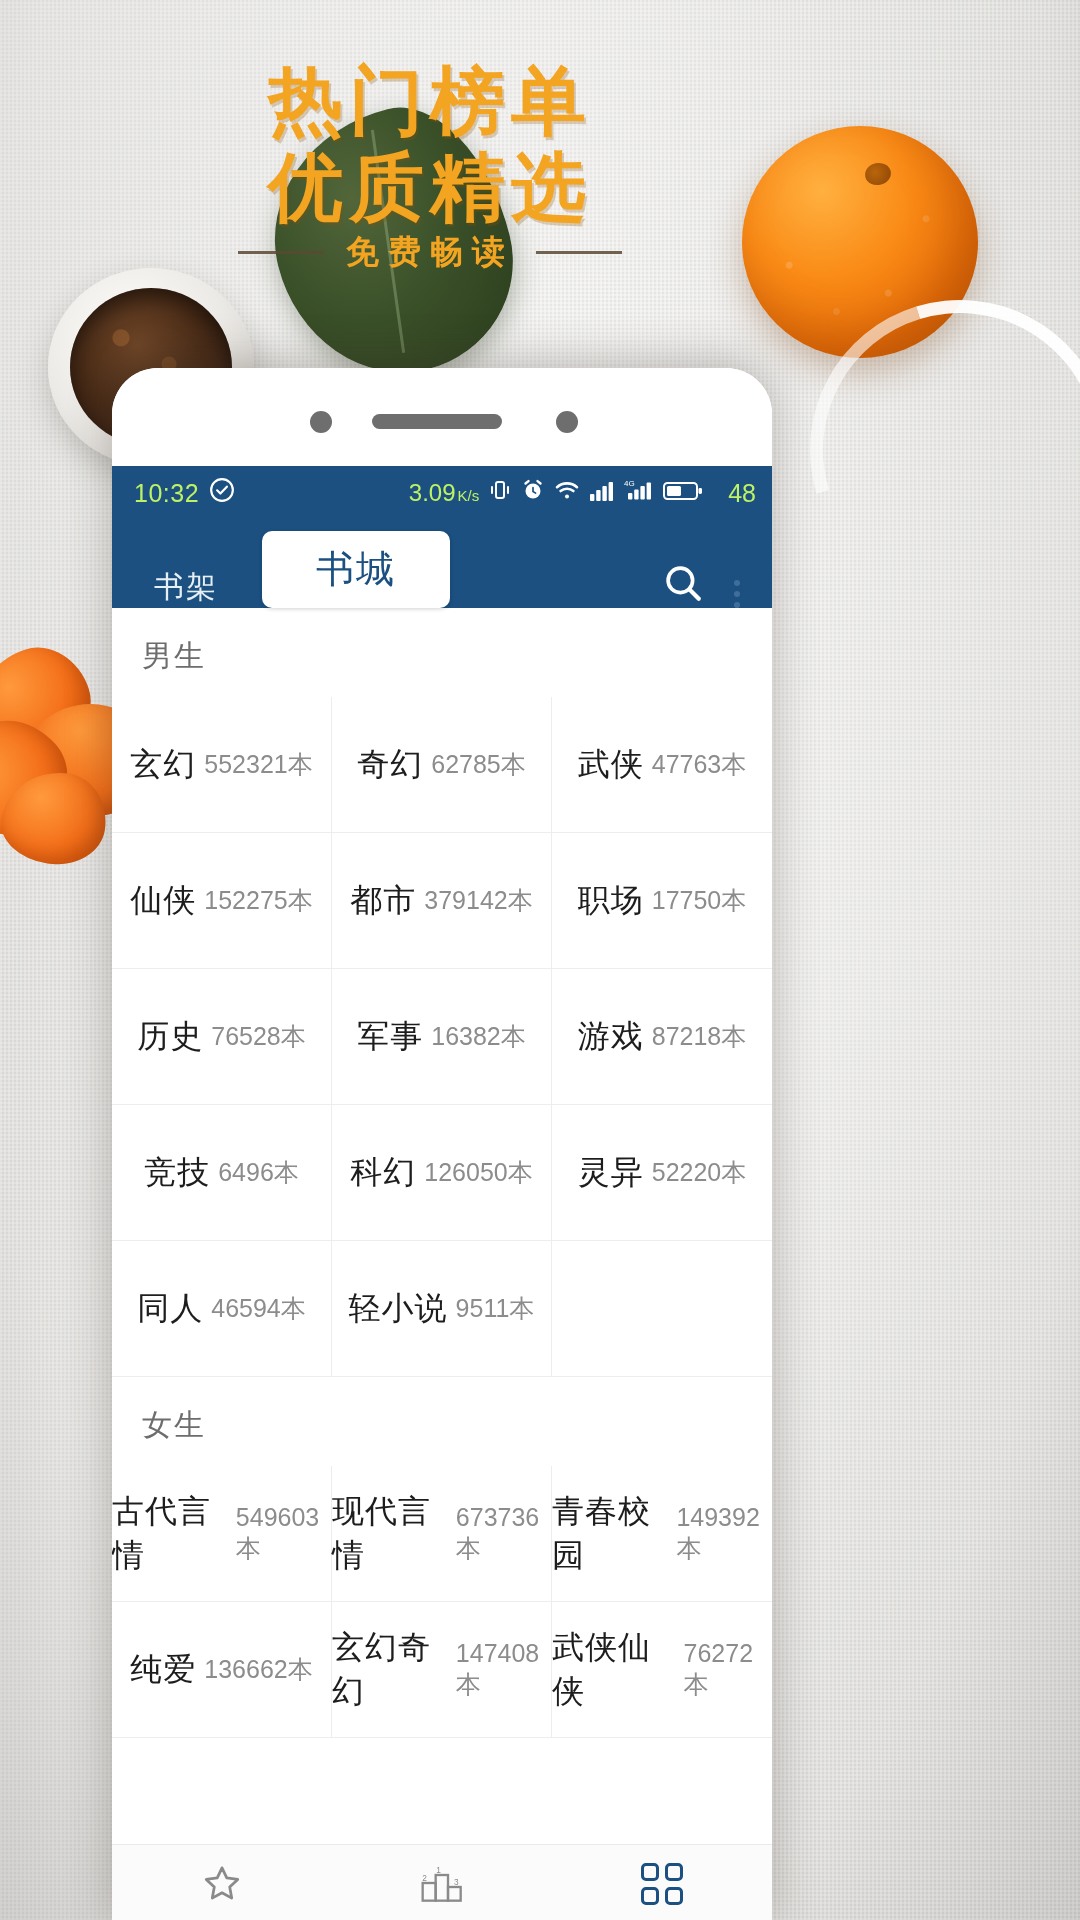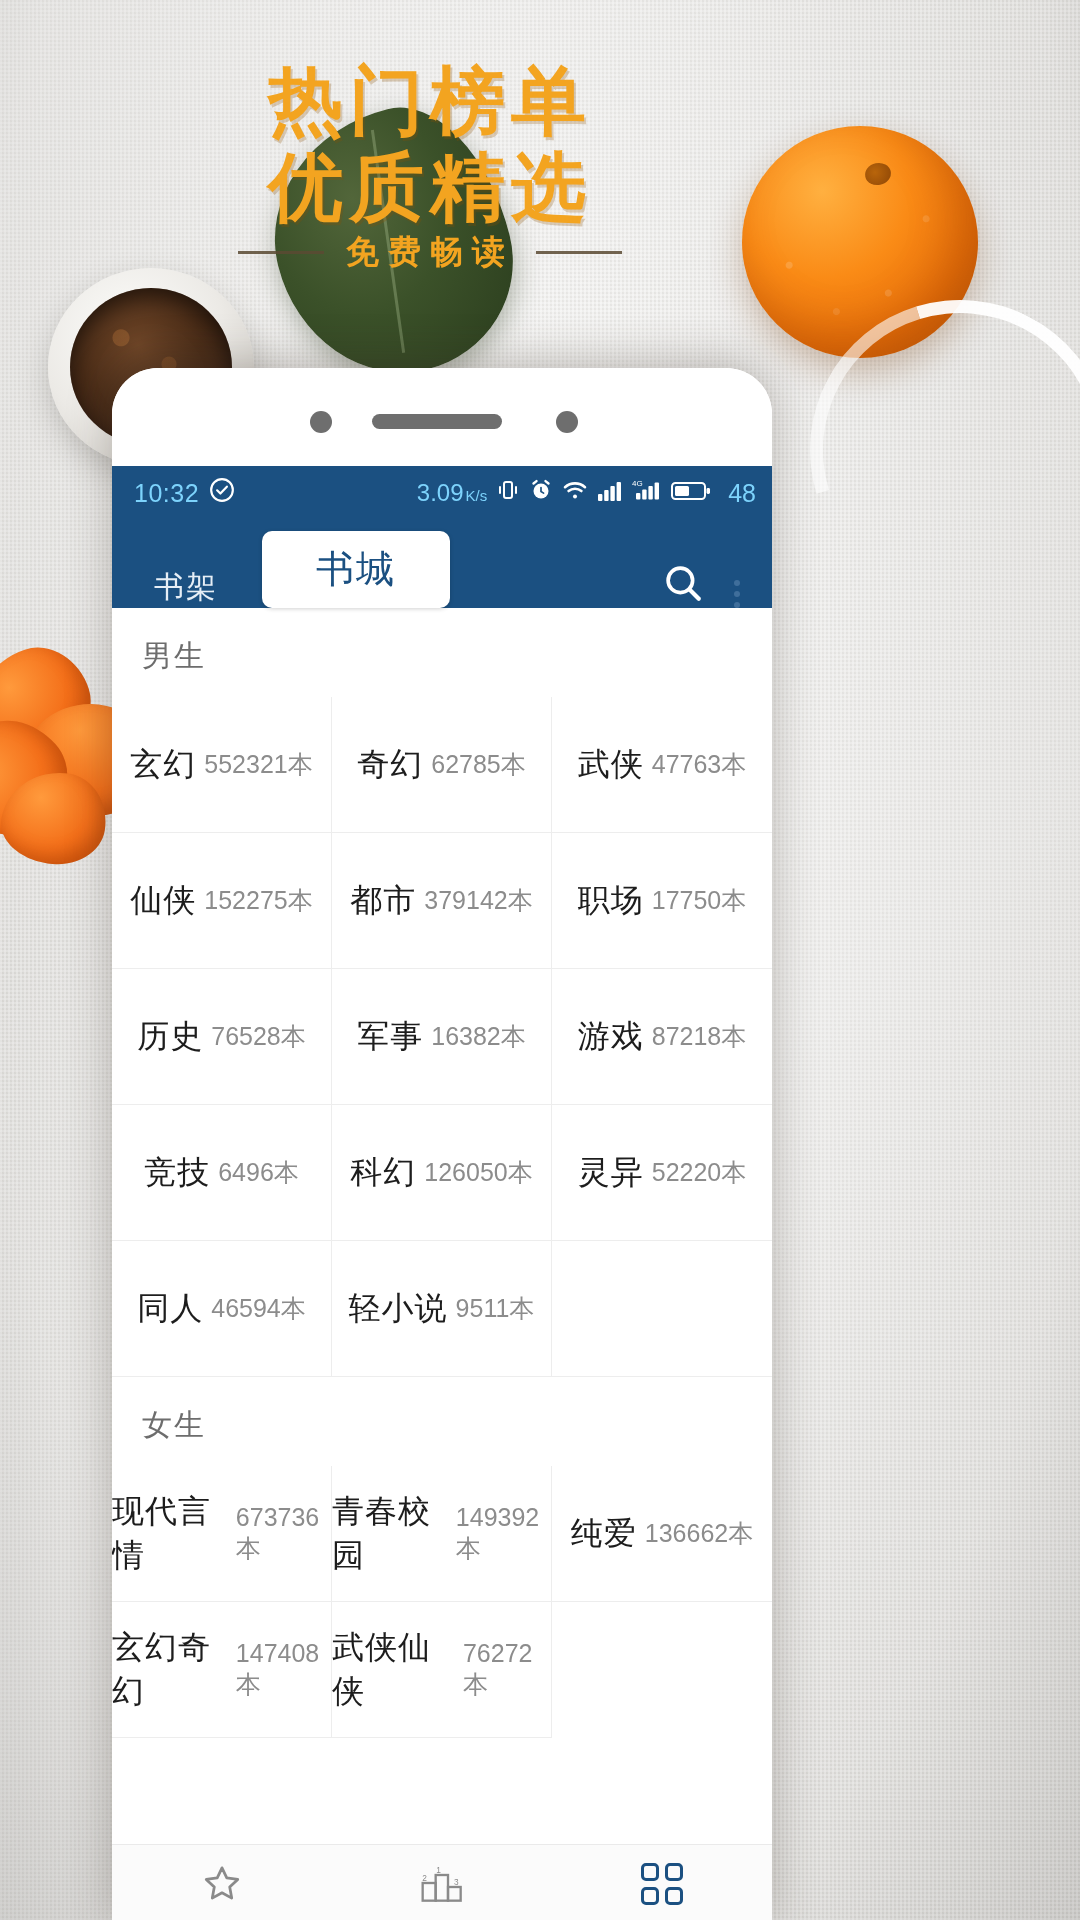--- a/index.html
+++ b/index.html
@@ -152,29 +152,29 @@
   .cam-right { left: 444px; }
   .speaker {
     position:absolute; top: 46px; left: 260px;
     width: 130px; height: 15px; border-radius: 8px; background: #6e6e6e;
   }
   
   .statusbar {
     height: 54px; background: #1b5081;
     display: flex; align-items: center;
     padding: 0 16px 0 22px;
-    color: #7dd3fc;
+    color: #bef264;
     font-size: 25px;
   }
   .sb-time { font-weight: 500; letter-spacing: .5px; }
   .sb-left { display:flex; align-items:center; gap: 10px; }
   .sb-right { margin-left:auto; display:flex; align-items:center; gap: 9px; }
   .sb-speed { font-size: 24px; display:flex; align-items:baseline; gap:2px; }
   .sb-speed sup { font-size: 15px; }
-  .sb-batt-num { font-size: 25px; margin-left: 8px; }
+  .sb-batt-num { font-size: 25px; margin-left: 16px; }
   .ico { display:inline-block; }
   
   .navbar {
     height: 88px; background: #1b5081;
     display: flex; align-items: flex-end;
     padding: 0 16px;
     position: relative;
   }
   .nav-tab {
     color: #e6eef6; font-size: 30px;
@@ -410,20 +410,24 @@
           </div>
         <div class="cell">
             <div class="cell-name">轻小说</div>
             <div class="cell-count">9511本</div>
           </div>
         <div class="cell empty"></div>
       </div>
 
       <div class="section-title">女生</div>
       <div class="grid">
+        <div class="cell">
+            <div class="cell-name">古代言情</div>
+            <div class="cell-count">549603本</div>
+          </div>
         <div class="cell">
             <div class="cell-name">现代言情</div>
             <div class="cell-count">673736本</div>
           </div>
         <div class="cell">
             <div class="cell-name">青春校园</div>
             <div class="cell-count">149392本</div>
           </div>
         <div class="cell">
             <div class="cell-name">纯爱</div>

